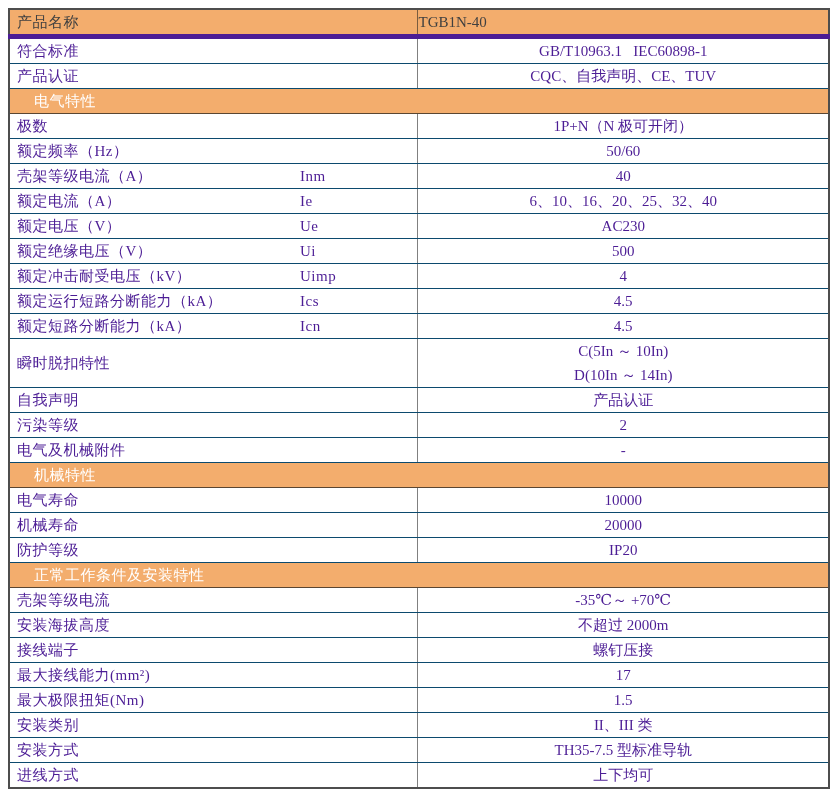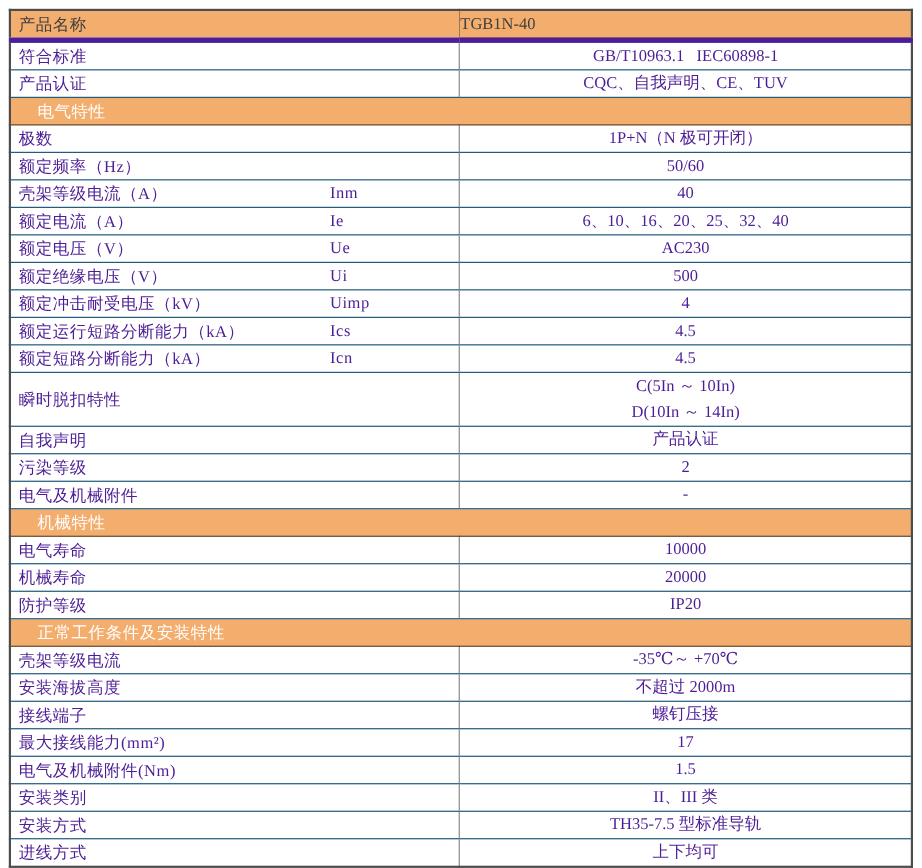--- a/index.html
+++ b/index.html
@@ -180,21 +180,21 @@
         </tr>
         <tr>
           <td class="label-cell"><span>接线端子</span></td>
           <td class="value-cell">螺钉压接</td>
         </tr>
         <tr>
           <td class="label-cell"><span>最大接线能力(mm²)</span></td>
           <td class="value-cell">17</td>
         </tr>
         <tr>
-          <td class="label-cell"><span>电气及机械附件(Nm)</span></td>
+          <td class="label-cell"><span>最大极限扭矩(Nm)</span></td>
           <td class="value-cell">1.5</td>
         </tr>
         <tr>
           <td class="label-cell"><span>安装类别</span></td>
           <td class="value-cell">II、III 类</td>
         </tr>
         <tr>
           <td class="label-cell"><span>安装方式</span></td>
           <td class="value-cell">TH35-7.5 型标准导轨</td>
         </tr>

